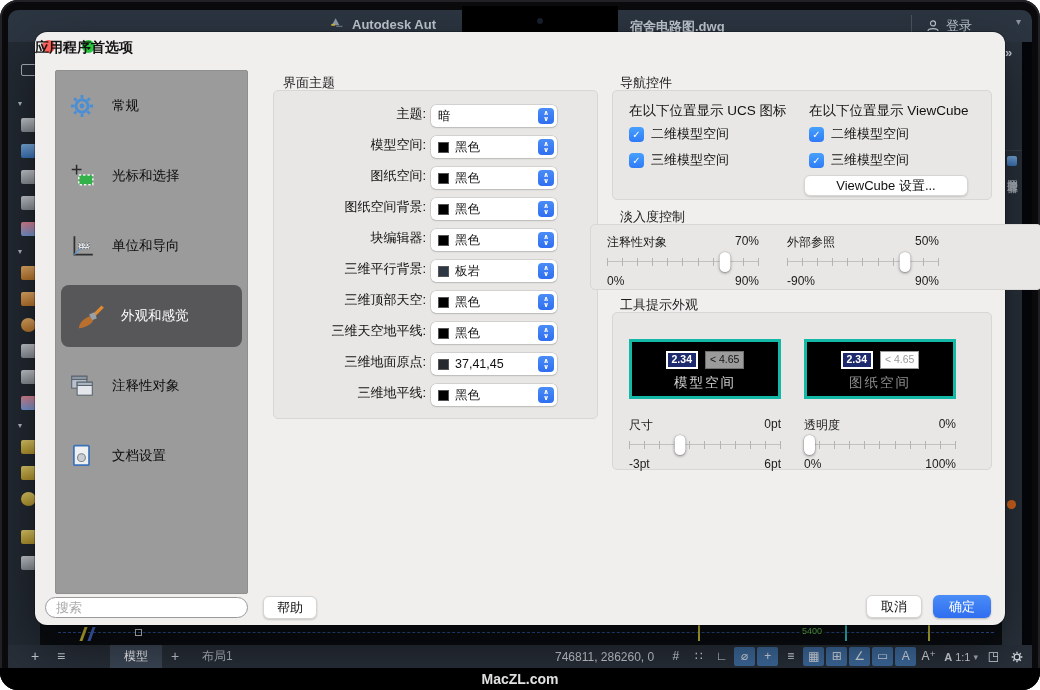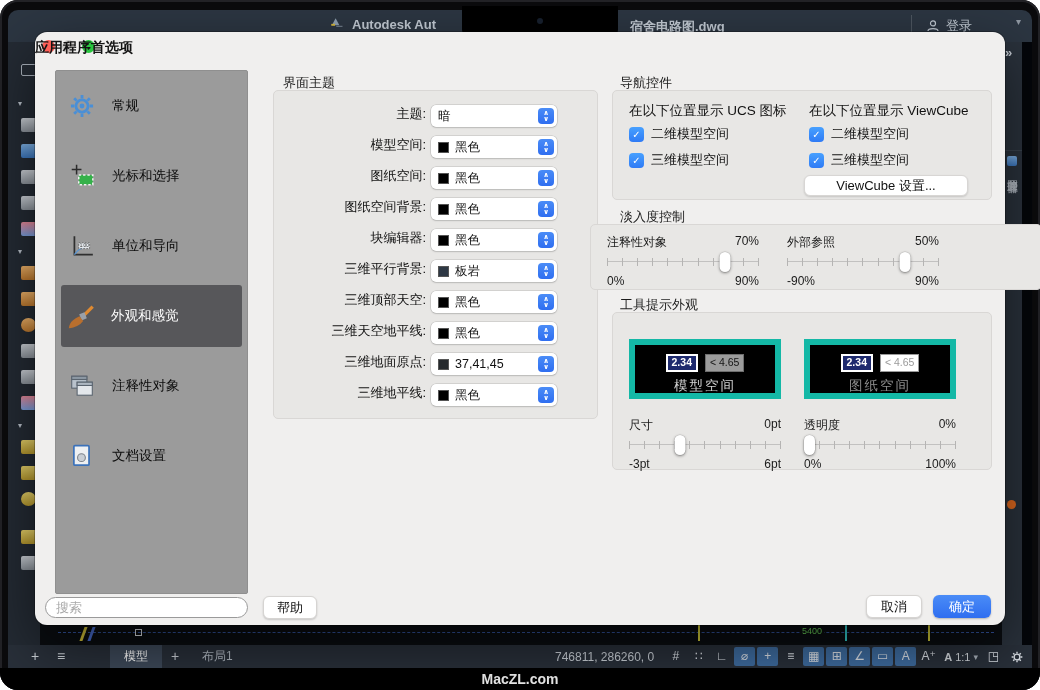--- a/index.html
+++ b/index.html
@@ -56,21 +56,21 @@
   .footer span{color:#f2f2f2;font-size:14px;font-weight:bold}
   
   .dialog{position:absolute;left:35px;top:32px;width:970px;height:593px;background:#f0efee;border-radius:12px;box-shadow:0 22px 60px rgba(0,0,0,.55),0 0 0 1px rgba(0,0,0,.25)}
   .lights{position:absolute;left:7px;top:8px;display:flex;gap:7px}
   .lights i{width:13px;height:13px;border-radius:50%}
   .tl-red{background:#ff5f57}.tl-gray{background:#c9c7c5}.tl-green{background:#29c73f}
   .dlg-title{position:absolute;left:0;top:7px;width:100%;text-align:left;font-size:14px;font-weight:bold;color:#141414}
   
   .dsidebar{position:absolute;left:20px;top:38px;width:193px;height:524px;background:#9b9b9b;border:1px solid #8f8f8f;border-radius:2px}
   .sbitem{height:70px;display:flex;align-items:center;gap:15px;padding-left:11px;font-size:13.5px;color:#0c0c0c}
-  .sbitem.sel{background:#57575a;color:#fff;border-radius:3px;height:62px;margin:4px 5px;padding-left:5px}
+  .sbitem.sel{background:#57575a;color:#fff;border-radius:8px;height:62px;margin:4px 5px;padding-left:15px}
   .sbicon{width:30px;display:flex;justify-content:center}
   
   .search{position:absolute;left:10px;top:565px;width:203px;height:21px;background:#fff;border:1px solid #9a9a9a;border-radius:11px;padding:0 10px}
   .search input{width:100%;height:100%;border:none;outline:none;font-size:13px;color:#333;background:transparent}
   .search input::placeholder{color:#a8a8a8}
   .wbtn{position:absolute;height:23px;background:#fff;border:1px solid #d6d4d2;border-radius:6px;box-shadow:0 1px 2px rgba(0,0,0,.18);font-size:13px;color:#111;display:flex;align-items:center;justify-content:center}
   .okbtn{position:absolute;left:898px;top:563px;width:58px;height:23px;background:linear-gradient(#4a8cf7,#2f6ef0);border-radius:6px;color:#fff;font-size:13px;display:flex;align-items:center;justify-content:center;box-shadow:0 1px 2px rgba(0,0,0,.25)}
   .grouplabel{position:absolute;font-size:13px;color:#1c1c1c}
   .gbox{position:absolute;background:#e8e7e5;border:1px solid #d9d7d5;border-radius:5px}
   
@@ -87,21 +87,21 @@
   .vcbtn{position:absolute;left:191px;top:84px;width:164px;height:21px;background:#fff;border:1px solid #d8d6d4;border-radius:6px;box-shadow:0 1px 2px rgba(0,0,0,.15);font-size:13px;color:#111;display:flex;align-items:center;justify-content:center}
   
   .sblock{position:absolute;width:152px}
   .srow{display:flex;justify-content:space-between;font-size:12px;color:#1b1b1b;height:14px}
   .strack{position:relative;height:22px;margin-top:3px}
   .strack::before{content:"";position:absolute;left:0;right:0;top:10px;height:1px;background:#c2c1c0}
   .ticks{position:absolute;left:0;right:0;top:7px;height:8px;display:flex;justify-content:space-between}
   .ticks i{width:1px;height:8px;background:#b5b4b3}
   .thumb{position:absolute;top:1px;width:11px;height:20px;border-radius:5.5px;background:#fff;box-shadow:0 1px 3px rgba(0,0,0,.45),0 0 0 .5px rgba(0,0,0,.12)}
   
-  .pbox{position:absolute;width:152px;height:60px;background:#000;border:6px solid #14b8a6;padding-top:9px}
+  .pbox{position:absolute;width:152px;height:60px;background:#000;border:3px solid #14b8a6;padding-top:9px}
   .badges{display:flex;justify-content:center;gap:7px}
   .b1{background:#1e2a6e;border:2px solid #fff;color:#fff;font-size:10.5px;font-weight:bold;height:18px;line-height:13px;padding:0 4px}
   .b2{font-size:10.5px;height:18px;line-height:15px;padding:0 4px}
   .b2.model{background:#9b9b9b;color:#141414;border:1px solid #6e6e6e}
   .b2.paper{background:#fff;color:#9a9a9a;border:1px solid #9a9a9a}
   .plabel{margin-top:5px;text-align:center;font-size:13.5px;letter-spacing:2px}
   .plabel.model{color:#d2d2d2}
   .plabel.paper{color:#8f8f8f}
 </style>
 </head>

